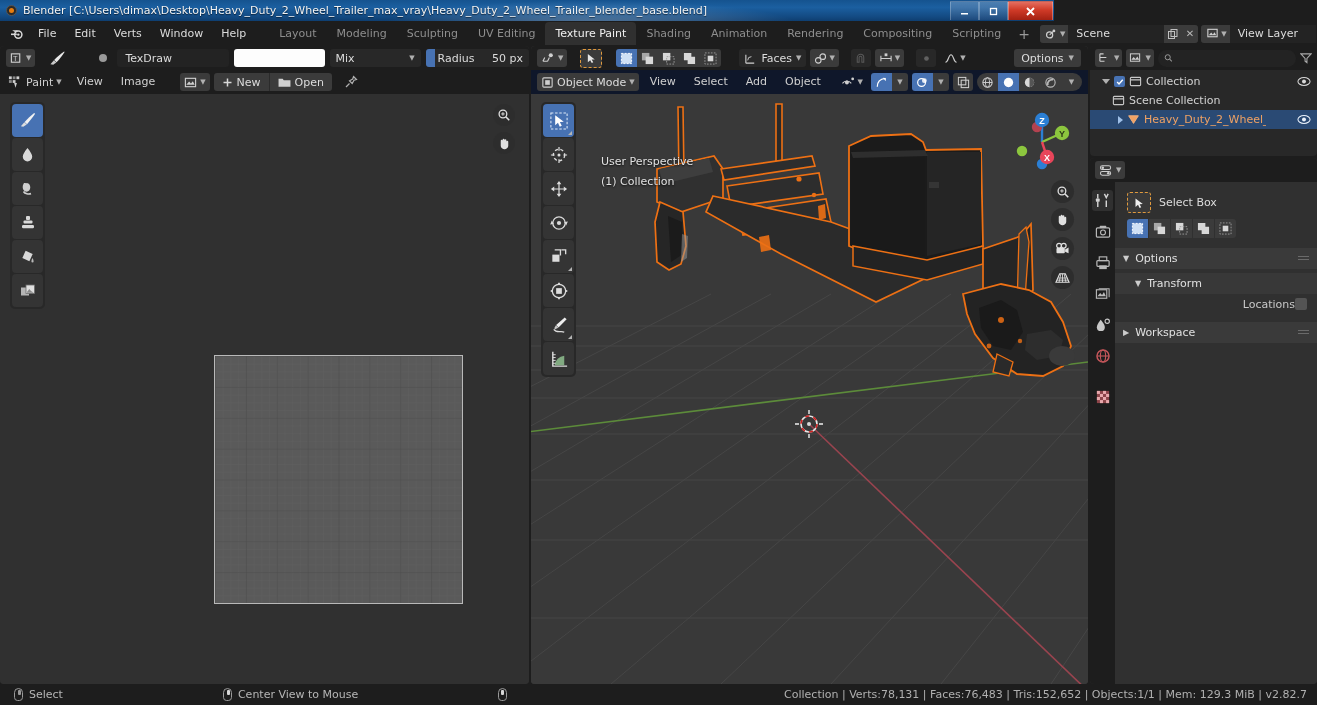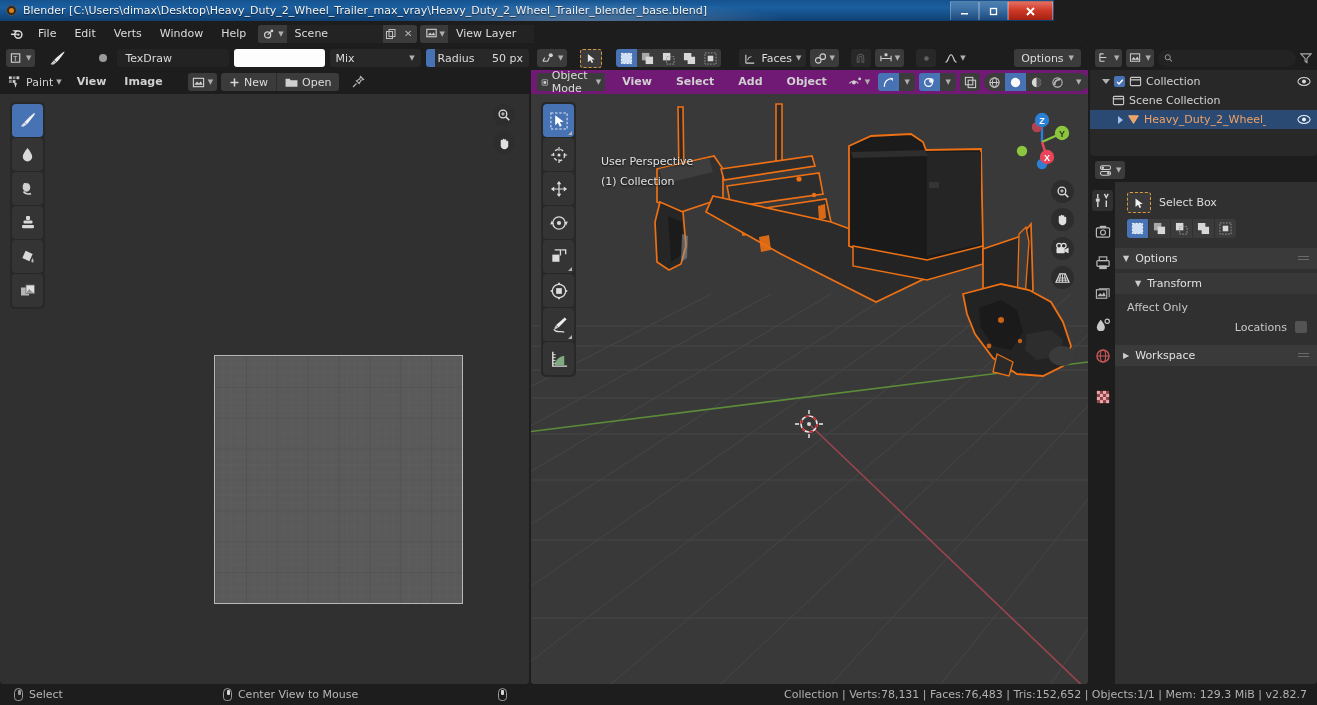--- a/index.html
+++ b/index.html
@@ -121,21 +121,21 @@
     padding: 0 6px; font-size: 11px; color: #dcdcdc;
   }
   .radius-slider {
     position: relative; display: flex; align-items: center;
     width: 110px; height: 18px; background: #282828; border-radius: 3px;
     overflow: hidden; font-size: 11px;
   }
   .radius-fill { position: absolute; left: 0; top: 0; width: 9px; height: 18px; background: #4772b3; }
   .radius-label { position: relative; margin-left: 12px; color: #dcdcdc; }
   .radius-value { position: absolute; right: 6px; color: #dcdcdc; }
-  .hdr-menu { font-size: 11px; color: #d0d0d0; padding: 2px 7px; line-height: 14px; font-weight: bold; }
+  .hdr-menu { font-size: 11px; color: #d0d0d0; padding: 2px 7px; line-height: 14px; }
   .btn-group { display: flex; align-items: center; height: 18px; border-radius: 3px; overflow: hidden; }
   .btn-seg {
     display: flex; align-items: center; gap: 4px; height: 18px; padding: 0 8px;
     background: #3b3b3b; font-size: 11px; color: #dcdcdc;
   }
   .ie-canvas { position: absolute; left: 0; top: 48px; width: 529px; height: 590px; background: #303030; }
   .ie-toolbar {
     position: absolute; left: 10px; top: 56px; width: 35px;
     background: #282828; border-radius: 5px; padding: 2px; display: flex; flex-direction: column; gap: 1px;
   }
@@ -157,21 +157,21 @@
   .viewport {
     position: absolute; left: 531px; top: 0; width: 557px; height: 638px;
     background: #393939; border-radius: 4px; overflow: hidden;
   }
   .vp-header {
     position: absolute; left: 0; top: 0; width: 557px; height: 24px;
     background: #1d1d1d; display: flex; align-items: center; padding-left: 6px; gap: 4px;
   }
   .vp-header2 {
     position: absolute; left: 0; top: 24px; width: 557px; height: 24px;
-    background: #701a75; display: flex; align-items: center; padding-left: 6px; gap: 10px;
+    background: #0f172a; display: flex; align-items: center; padding-left: 6px; gap: 4px;
   }
   .sel-mode-group { display: flex; gap: 0; height: 18px; border-radius: 3px; overflow: hidden; }
   .sel-mode { width: 21px; height: 18px; background: #3b3b3b; display: flex; align-items: center; justify-content: center; }
   .sel-mode.active { background: #4772b3; }
   .orient-drop {
     display: flex; align-items: center; gap: 4px; height: 18px; background: #282828;
     border-radius: 3px; padding: 0 5px; font-size: 11px; color: #dcdcdc;
   }
   .icon-drop {
     display: flex; align-items: center; gap: 2px; height: 18px; background: #3b3b3b;
@@ -262,21 +262,21 @@
   .panel-head {
     display: flex; align-items: center; gap: 6px; height: 21px; background: #3a3a3a;
     padding-left: 8px; font-size: 11px; color: #e0e0e0; margin-top: 4px; position: relative;
   }
   .panel-head.sub { background: #383838; padding-left: 20px; }
   .panel-grip { position: absolute; right: 8px; top: 8px; width: 11px; }
   .panel-grip div { height: 1px; background: #6a6a6a; margin-bottom: 2px; }
   .prop-label { font-size: 11px; color: #c8c8c8; padding: 7px 0 3px 12px; }
   .prop-checkrow {
     display: flex; align-items: center; justify-content: flex-end;
-    gap: 8px; padding: 2px 10px 2px 0; height: 20px;
+    padding: 2px 10px 2px 0; height: 20px;
   }
   .prop-checkrow span { font-size: 11px; color: #c8c8c8; }
   .checkbox-lg { width: 12px; height: 12px; border-radius: 2px; background: #545454; }
 
   
   .statusbar {
     position: absolute; left: 0; top: 684px; width: 1317px; height: 21px;
     background: #1d1d1d; display: flex; align-items: center;
   }
   .status-item { display: flex; align-items: center; gap: 6px; font-size: 11px; color: #b6b6b6; }
@@ -328,20 +328,33 @@
         <circle cx="10.3" cy="9.6" r="1.2" fill="#d8d8d8"></circle>
         <path d="M4.2 5.2 L10 5.2 L7.6 7.6 Z" fill="#d8d8d8"></path>
       </svg>
     </div>
     <div class="menu-item">File</div>
     <div class="menu-item">Edit</div>
     <div class="menu-item">Verts</div>
     <div class="menu-item">Window</div>
     <div class="menu-item">Help</div>
 
+    <div class="ws-tabs">
+      <div class="ws-tab">Layout</div>
+      <div class="ws-tab">Modeling</div>
+      <div class="ws-tab">Sculpting</div>
+      <div class="ws-tab">UV Editing</div>
+      <div class="ws-tab active">Texture Paint</div>
+      <div class="ws-tab">Shading</div>
+      <div class="ws-tab">Animation</div>
+      <div class="ws-tab">Rendering</div>
+      <div class="ws-tab">Compositing</div>
+      <div class="ws-tab">Scripting</div>
+      <div class="ws-add">+</div>
+    </div>
 
     <div class="scene-field">
       <div class="field-icon">
         <svg width="13" height="13" viewBox="0 0 14 14">
           <circle cx="5" cy="8.5" r="3.3" fill="none" stroke="#d0d0d0" stroke-width="1.3"></circle>
           <circle cx="9.6" cy="4.2" r="1.5" fill="#d0d0d0"></circle>
           <path d="M5 8.5 L9.6 4.2" stroke="#d0d0d0" stroke-width="1.1"></path>
         </svg>
         <span class="caret">▼</span>
       </div>
@@ -1098,21 +1111,20 @@
               <div></div>
               <div></div>
             </span>
         </div>
 
         <div class="panel-head sub">
           <span style="font-size:8px;color:#ccc">▼</span>
           <span>Transform</span>
         </div>
 
-        <div class="prop-label">Affect Only</div>
 
         <div class="prop-checkrow">
           <span>Locations</span>
           <span class="checkbox-lg"></span>
         </div>
 
         <div class="panel-head" style="margin-top:8px">
           <span style="font-size:8px;color:#ccc">▶</span>
           <span>Workspace</span>
           <span class="panel-grip">

